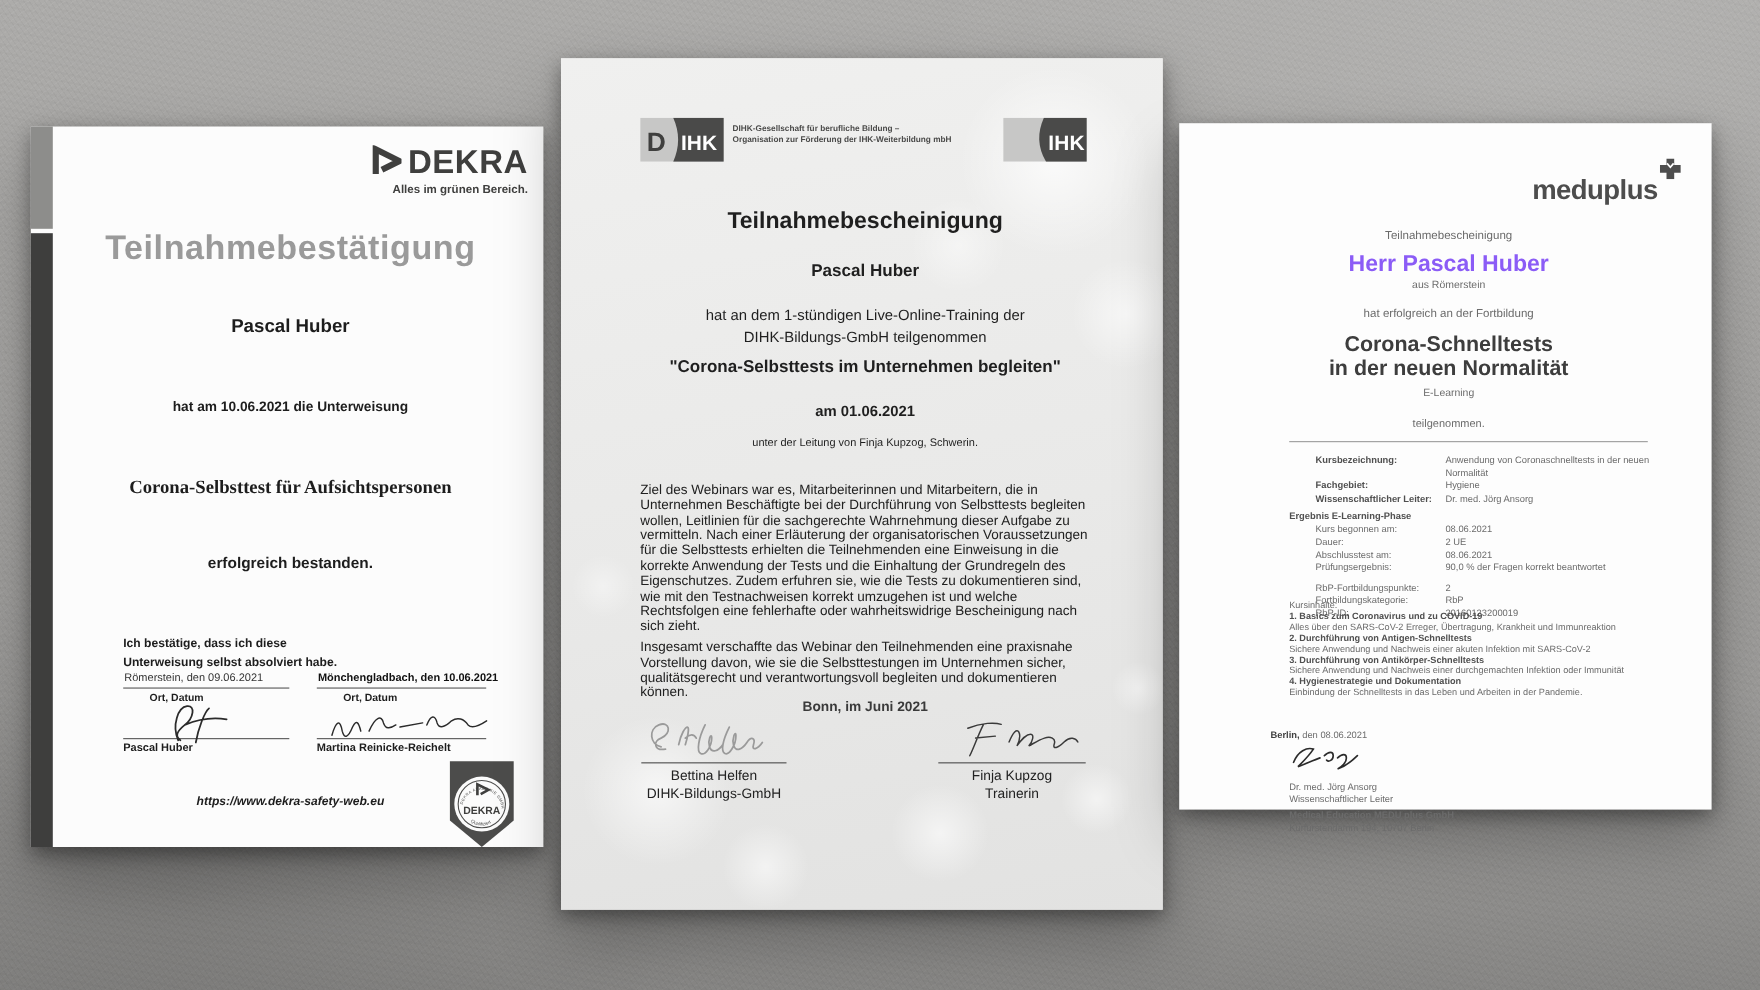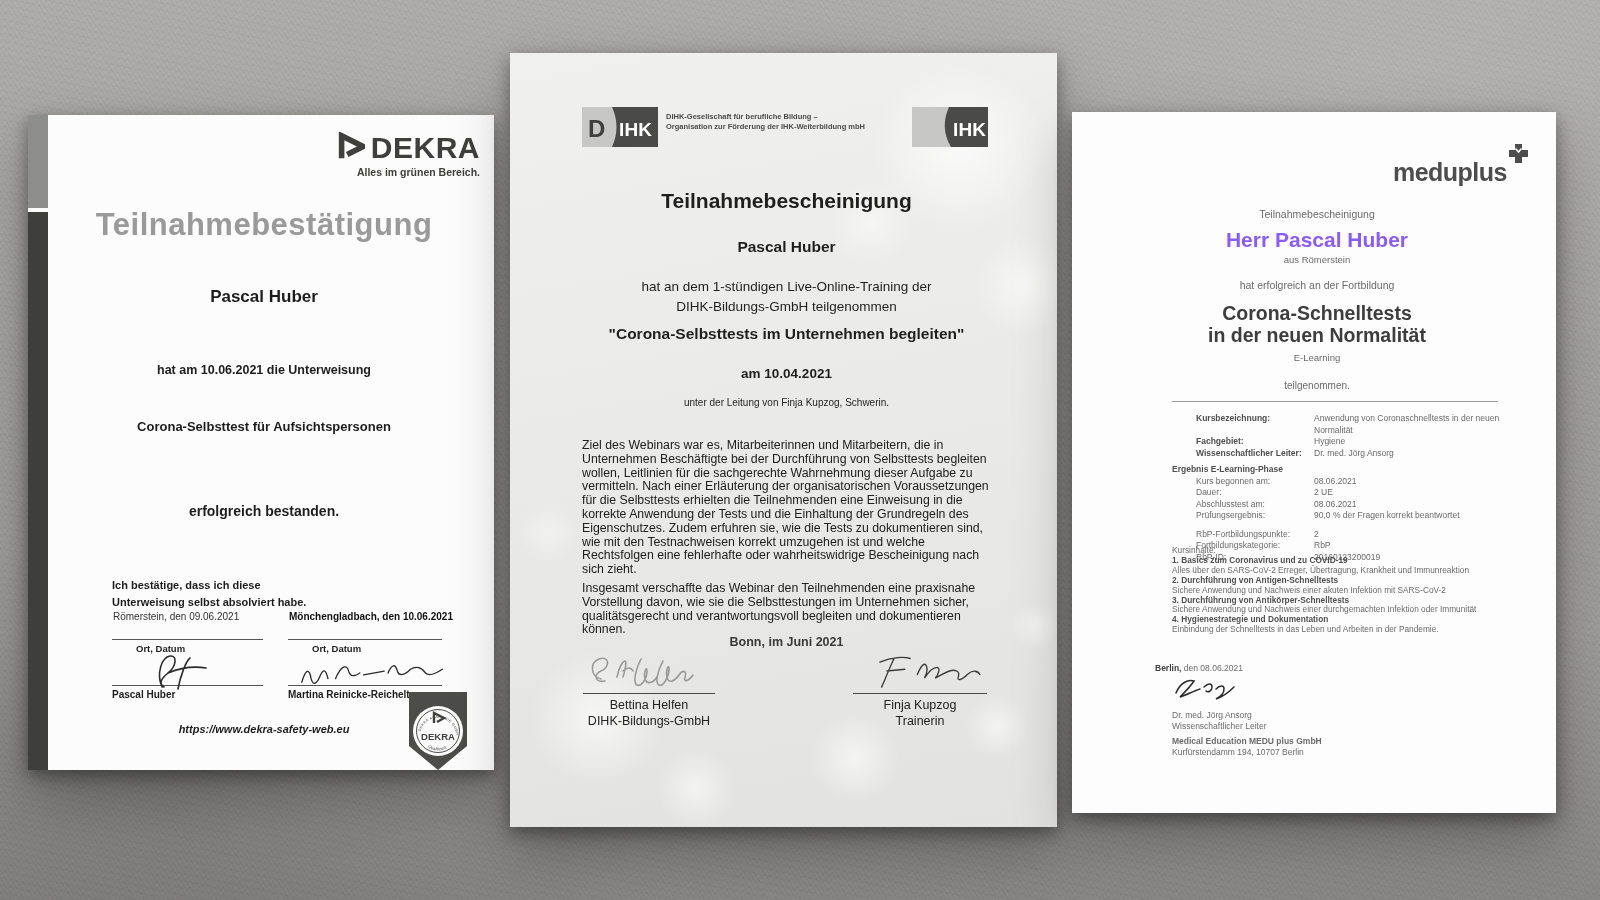--- a/index.html
+++ b/index.html
@@ -24,27 +24,27 @@
   .cert.dekra{left:28px;top:115px;width:466px;height:655px;color:#1d1d1d;}
   .dekra-bar-top{position:absolute;left:0;top:0;width:20px;height:93px;background:#8d8d8b;}
   .dekra-bar-bot{position:absolute;left:0;top:97px;width:20px;bottom:0;background:#3e3e3d;}
   .dekra-logo{position:absolute;right:14px;top:16px;text-align:right;}
   .dekra-logo-row{display:flex;align-items:center;justify-content:flex-end;gap:6px;}
   .dekra-word{font-size:30px;font-weight:bold;color:#3f3f3e;letter-spacing:.5px;}
   .dekra-tagline{font-size:10.5px;font-weight:bold;color:#3f3f3e;margin-top:1px;}
   .dekra-title{top:92px;font-size:31px;font-weight:bold;color:#9a9a9a;letter-spacing:.5px;}
   .dekra-name{top:172px;font-size:17px;font-weight:bold;}
   .dekra-intro{top:248px;font-size:12.5px;font-weight:bold;}
-  .dekra-course{top:304px;font-size:13px;font-weight:bold;}
+  .dekra-course{top:318px;font-size:17px;font-weight:bold;font-family:Liberation Serif, serif;}
   .dekra-result{top:388px;font-size:14px;font-weight:bold;}
   .dekra-confirm{position:absolute;left:84px;top:462px;font-size:11px;font-weight:bold;line-height:17px;}
   .dekra-sig{position:absolute;top:496px;}
   .dekra-sig.s-left{left:84px;width:151px;}
   .dekra-sig.s-right{left:260px;width:154px;}
-  .dsig-date{font-size:10px;color:#333;border-bottom:1px solid #555;padding:0 1px 17px;white-space:nowrap;}
+  .dsig-date{font-size:10px;color:#333;border-bottom:1px solid #555;padding:0 1px 3px;white-space:nowrap;}
   .dsig-date.b{color:#111;}
   .dsig-label{font-size:9.5px;font-weight:bold;margin-top:3px;margin-left:24px;}
   .dsig-script{position:relative;height:32px;border-bottom:1px solid #555;}
   .dsig-script svg{position:absolute;left:10px;bottom:-6px;}
   .dsig-name{font-size:10px;font-weight:bold;margin-top:3px;}
   .dekra-url{top:608px;font-size:11px;font-weight:bold;font-style:italic;}
   .dekra-seal{position:absolute;left:380px;top:576px;}
 
   
   .cert.dihk{
@@ -76,21 +76,21 @@
   .dihk-bonn{top:582px;font-size:12.5px;font-weight:bold;color:#3a3a3a;}
   .dihk-sig{position:absolute;top:596px;text-align:center;}
   .dihk-sig.s-left{left:73px;width:132px;}
   .dihk-sig.s-right{left:343px;width:134px;}
   .dihk-draw{height:44px;position:relative;}
   .dihk-draw svg{position:absolute;left:0;bottom:0;}
   .dihk-rule{border-top:1px solid #4a4a4a;margin-bottom:3px;}
   .dihk-sig-name{font-size:12.5px;line-height:16px;color:#222;}
 
   
-  .cert.medu{left:1072px;top:112px;width:484px;height:701px;background:#fdfdfd;color:#6b6b6b;}
+  .cert.medu{left:1072px;top:112px;width:484px;height:624px;background:#fdfdfd;color:#6b6b6b;}
   .medu-logo{position:absolute;left:0;right:28px;top:32px;text-align:right;}
   .medu-word{font-size:25px;font-weight:bold;color:#4d4d4d;letter-spacing:-.5px;}
   .medu-logo svg{vertical-align:18px;margin-left:2px;}
   .medu-doctype{top:96px;font-size:10.5px;}
   .medu-name{top:116px;font-size:21px;font-weight:bold;color:#8b5cf6;}
   .medu-origin{top:142px;font-size:9.5px;}
   .medu-intro{top:167px;font-size:10.5px;}
   .medu-course1{top:190px;font-size:19.5px;font-weight:bold;color:#3d3d3d;}
   .medu-course2{top:212px;font-size:19.5px;font-weight:bold;color:#3d3d3d;}
   .medu-format{top:240px;font-size:9.5px;}
@@ -208,21 +208,21 @@
       </span>
     </div>
 
     <div class="ctr dihk-title">Teilnahmebescheinigung</div>
     <div class="ctr dihk-name">Pascal Huber</div>
     <div class="ctr dihk-intro">
       <div>hat an dem 1-stündigen Live-Online-Training der</div>
       <div>DIHK-Bildungs-GmbH teilgenommen</div>
     </div>
     <div class="ctr dihk-course">"Corona-Selbsttests im Unternehmen begleiten"</div>
-    <div class="ctr dihk-date">am 10.04.2021</div>
+    <div class="ctr dihk-date">am 01.06.2021</div>
     <div class="ctr dihk-leader">unter der Leitung von Finja Kupzog, Schwerin.</div>
 
     <div class="dihk-para p1">Ziel des Webinars war es, Mitarbeiterinnen und Mitarbeitern, die in Unternehmen Beschäftigte bei der Durchführung von Selbsttests begleiten wollen, Leitlinien für die sachgerechte Wahrnehmung dieser Aufgabe zu vermitteln. Nach einer Erläuterung der organisatorischen Voraussetzungen für die Selbsttests erhielten die Teilnehmenden eine Einweisung in die korrekte Anwendung der Tests und die Einhaltung der Grundregeln des Eigenschutzes. Zudem erfuhren sie, wie die Tests zu dokumentieren sind, wie mit den Testnachweisen korrekt umzugehen ist und welche Rechtsfolgen eine fehlerhafte oder wahrheitswidrige Bescheinigung nach sich zieht.</div>
     <div class="dihk-para p2">Insgesamt verschaffte das Webinar den Teilnehmenden eine praxisnahe Vorstellung davon, wie sie die Selbsttestungen im Unternehmen sicher, qualitätsgerecht und verantwortungsvoll begleiten und dokumentieren können.</div>
 
     <div class="ctr dihk-bonn">Bonn, im Juni 2021</div>
 
     <div class="dihk-sig s-left">
       <div class="dihk-draw">
         <svg width="130" height="44" viewBox="0 0 130 44">

